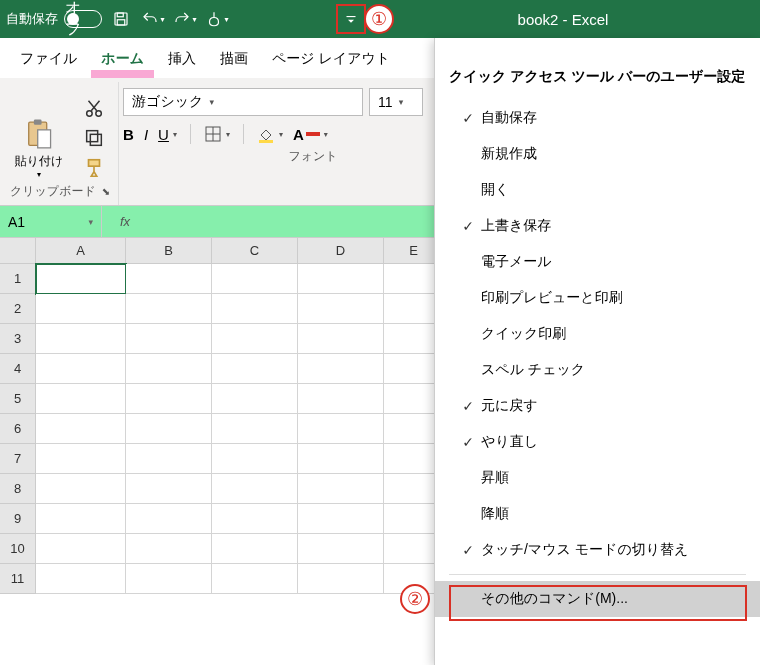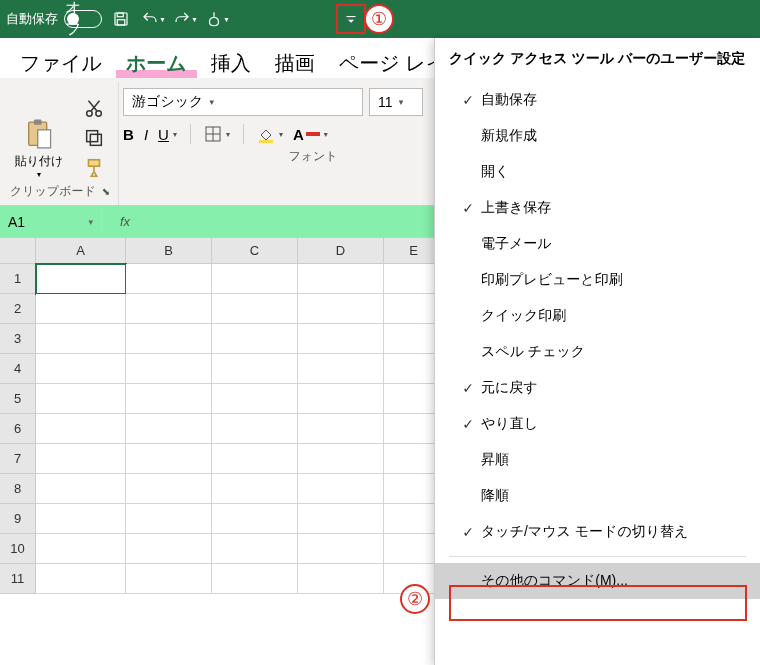--- a/index.html
+++ b/index.html
@@ -77,21 +77,21 @@
     position:absolute;
     border:2px solid #d93025;
     pointer-events:none;
   }
   .ribbon-tabs {
     background:#fff;
     display:flex;
     gap: 4px;
     padding: 8px 10px 0;
     height: 40px;
-    font-size: 20px;
+    font-size: 14px;
   }
   .ribbon-tab {
     padding: 4px 10px;
     cursor:pointer;
   }
   .ribbon-tab.active {
     color:#217346;
     font-weight:700;
     border-bottom: 8px solid #f9a8d4;
   }
@@ -164,21 +164,21 @@
   .gridbody { display:flex; flex-direction:column;}
   .colA { width: 90px;} .colB{width:86px;} .colC{width:86px;} .colD{width:86px;} .colE{width:60px;}
   .menu-panel {
     position:absolute;
     left: 434px; top: 38px;
     width: 326px;
     height: 627px;
     background:#fff;
     border-left:1px solid #ccc;
     box-shadow: -2px 2px 10px rgba(0,0,0,.2);
-    padding-top: 4px;
+    padding-top: 22px;
   }
   .menu-title { font-weight:700; font-size:14px; padding: 8px 14px 14px;}
   .menu-item {
     display:flex; align-items:center;
     height: 36px;
     padding: 0 16px 0 20px;
     font-size: 14px;
     cursor:pointer;
   }
   .menu-item .chk { width: 26px; color:#333; font-size:14px; display:flex; justify-content:center;}
@@ -223,20 +223,21 @@
       </svg>
     <span style="font-size:8px;margin-left:1px;">▾</span>
   </div>
   <div style="width:94px"></div>
   <div class="qat-btn" style="border:2px solid #d93025; width:30px; height:30px;">
     <svg viewBox="0 0 24 24" fill="#fff">
         <rect x="6" y="8" width="12" height="1.5"></rect>
         <path d="M8 13l4 4 4-4z"></path>
       </svg>
   </div>
+  <div class="window-title">book2 - Excel</div>
 </div>
 
 <div class="ribbon-tabs">
   <div class="ribbon-tab">ファイル</div>
   <div class="ribbon-tab active">ホーム</div>
   <div class="ribbon-tab">挿入</div>
   <div class="ribbon-tab">描画</div>
   <div class="ribbon-tab">ページ レイアウト</div>
 </div>
 

